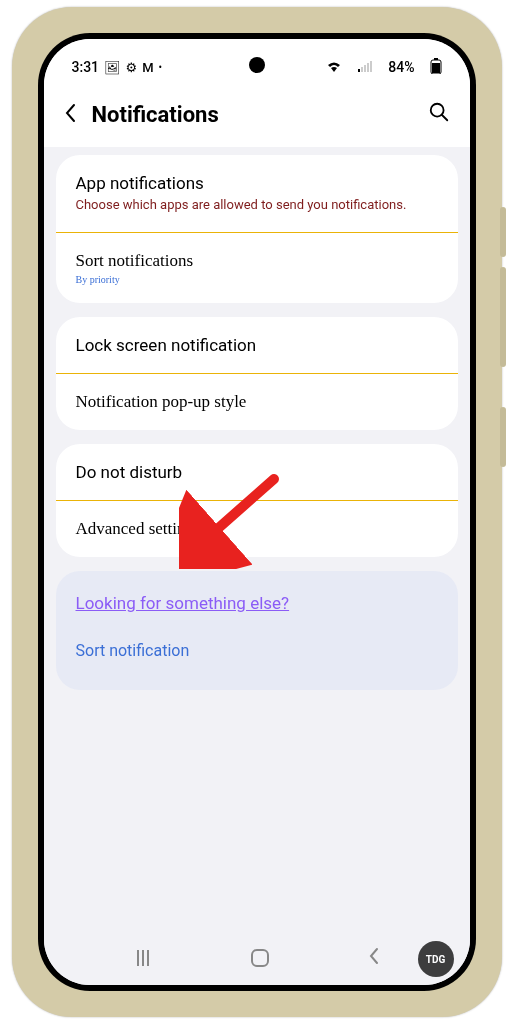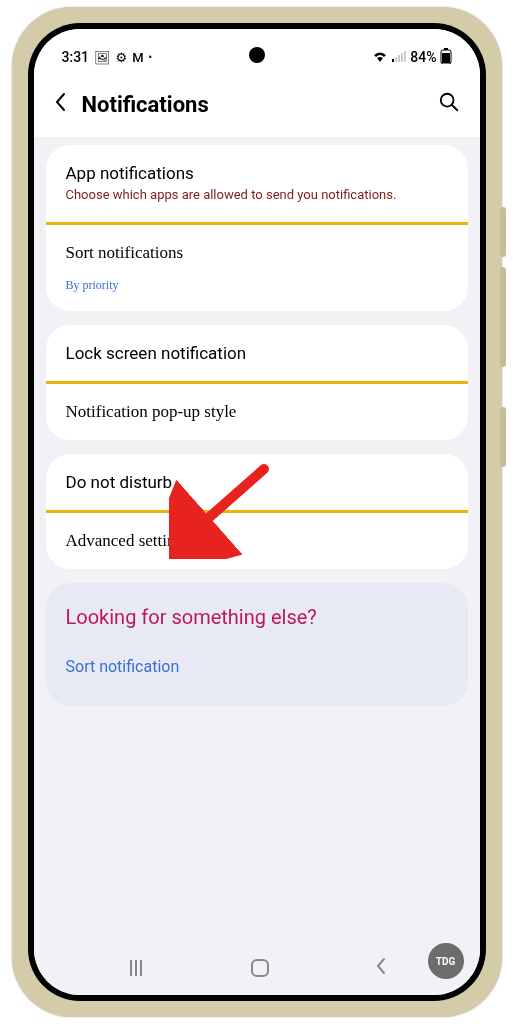--- a/index.html
+++ b/index.html
@@ -11,21 +11,21 @@
       display: flex;
       justify-content: center;
       align-items: center;
       position: relative;
     }
     .phone-frame {
       width: 490px;
       height: 1010px;
       background: #d4cba8;
       border-radius: 60px;
-      padding: 16px;
+      padding: 26px;
       position: relative;
       box-shadow: 0 0 2px rgba(0,0,0,0.3);
     }
     .phone-inner {
       width: 100%;
       height: 100%;
       background: #000;
       border-radius: 52px;
       padding: 6px;
     }
@@ -65,26 +65,26 @@
       display: flex;
       justify-content: space-between;
       align-items: center;
       padding: 12px 28px 0 28px;
       font-size: 14px;
       font-weight: 500;
       color: #000;
       background: #fff;
     }
     .status-left { display: flex; align-items: center; gap: 5px; }
-    .status-right { display: flex; align-items: center; gap: 3px; }
+    .status-right { display: flex; align-items: center; gap: 15px; }
     .status-icon { font-size: 13px; }
     .dot { font-size: 10px; }
     .header {
       display: flex;
-      align-items: center;
+      align-items: flex-end;
       padding: 18px 20px 20px 20px;
       gap: 16px;
       background: #fff;
     }
     .back-arrow {
       width: 12px;
       height: 20px;
     }
     .page-title {
       font-size: 22px;
@@ -102,49 +102,50 @@
       padding: 8px 12px;
       overflow-y: auto;
     }
     .section {
       background: #fff;
       border-radius: 24px;
       margin-bottom: 14px;
     }
     .item {
       padding: 18px 20px;
-      border-bottom: 3px solid #eab308;
+      border-bottom: 1px solid #eab308;
     }
     .item:last-child { border-bottom: none; font-family: Liberation Serif, serif; }
     .item-title {
       font-size: 17px;
       color: #000;
       font-weight: 400;
     }
     .item-subtitle {
       font-size: 13px;
       color: #7f1d1d;
       margin-top: 3px;
       line-height: 1.4;
     }
     .item-subtitle-link {
-      font-size: 12px;
+      font-size: 10px;
       color: #3b6fd6;
-      margin-top: 15px;
+      margin-top: 3px;
     }
     .help-section {
       background: #e7eaf5;
       border-radius: 24px;
       padding: 22px 20px 20px 20px;
       margin-top: 14px;
     }
     .help-title {
-      font-size: 20px;
-      color: #be185d;
+      font-size: 17px;
+      color: #8b5cf6;
       margin-bottom: 18px;
+      text-decoration: underline;
     }
     .help-link {
       font-size: 16px;
       color: #3b6fd6;
       padding: 10px 0;
     }
     .nav-bar {
       height: 48px;
       display: flex;
       justify-content: space-around;
@@ -180,25 +181,25 @@
     }
     .arrow-overlay {
       position: absolute;
       top: 430px;
       left: 135px;
       z-index: 50;
       pointer-events: none;
     }
     .tdg-badge {
       position: absolute;
-      bottom: 16px;
+      bottom: 8px;
       right: 16px;
       width: 36px;
       height: 36px;
-      background: #404040;
+      background: #000000;
       border-radius: 50%;
       display: flex;
       align-items: center;
       justify-content: center;
       font-size: 10px;
       font-weight: 700;
       color: #fff;
       opacity: 0.75;
       z-index: 60;
     }

